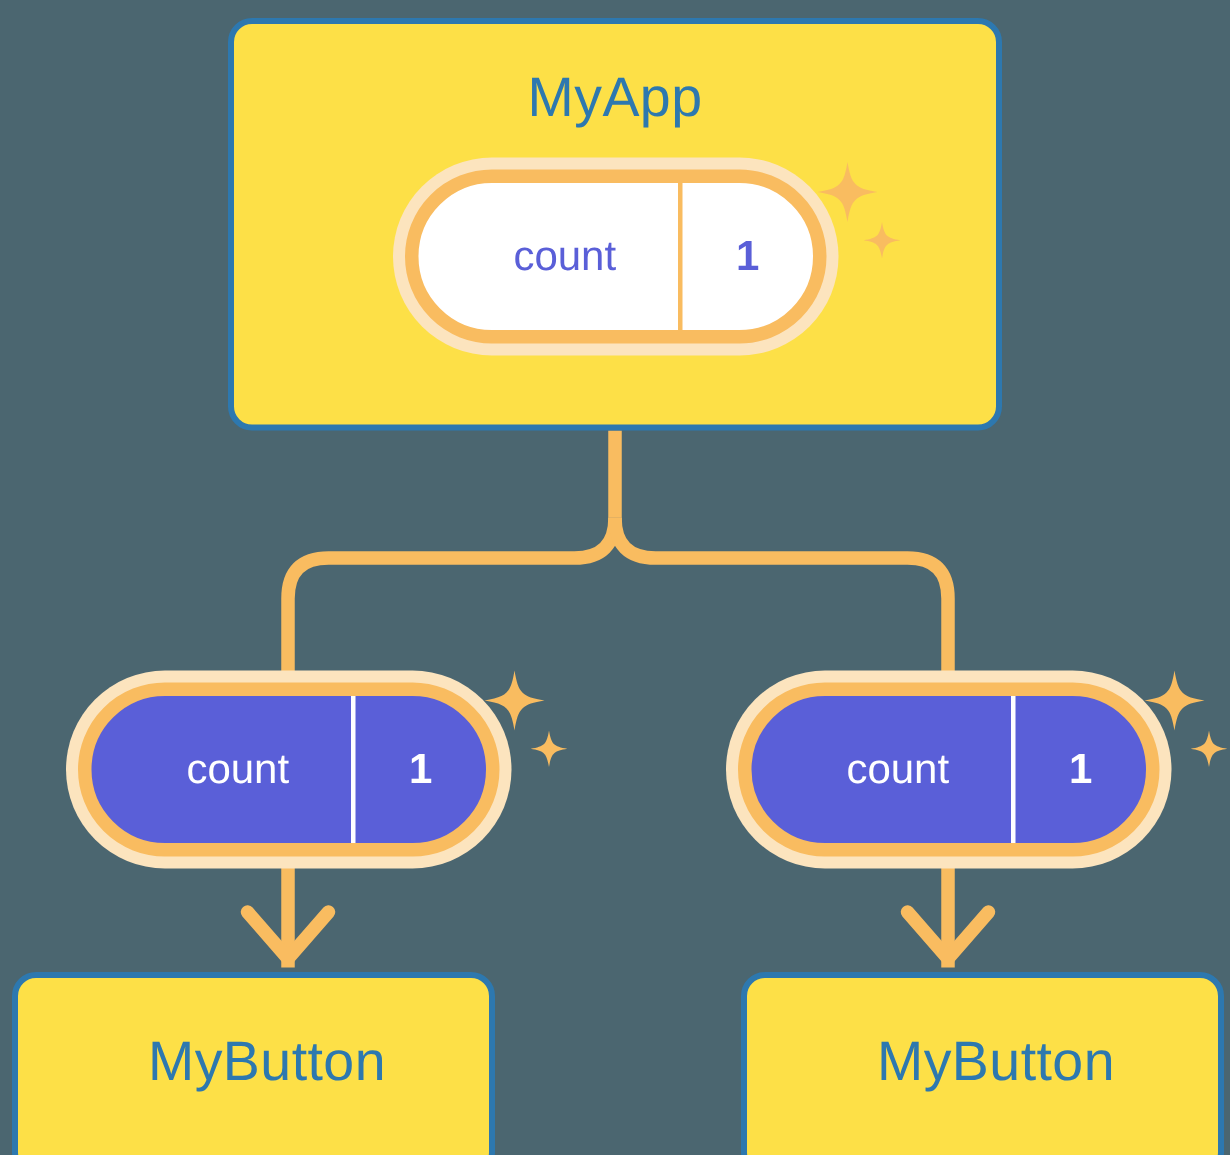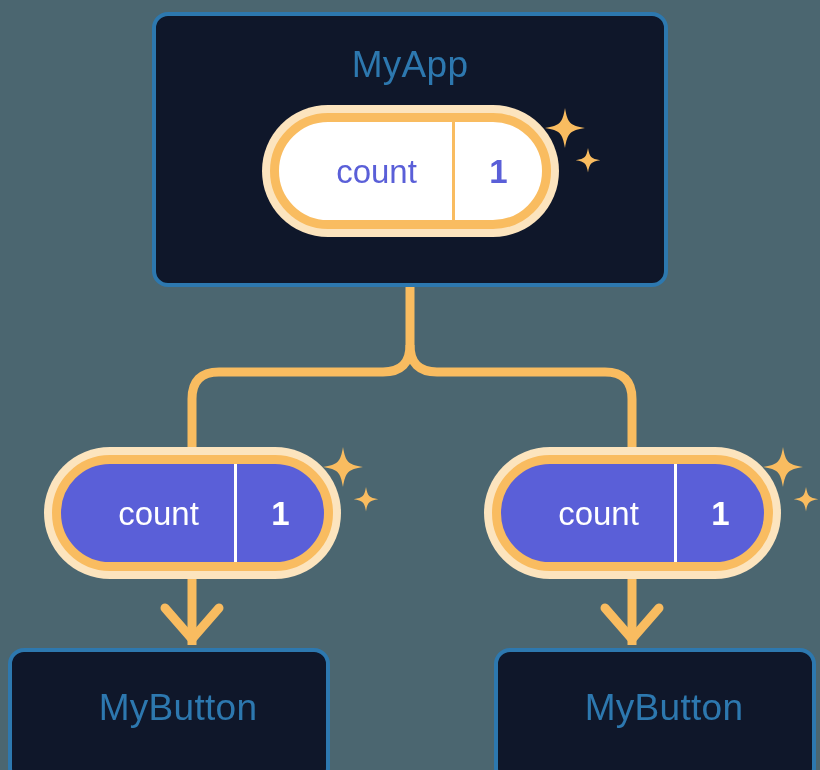--- a/index.html
+++ b/index.html
@@ -27,21 +27,21 @@
     top: 0;
     width: 820px;
     height: 770px;
     z-index: 1;
   }
 
   
   .card {
     position: absolute;
     box-sizing: border-box;
-    background: #0f172a;
+    background: #fde047;
     border: 4px solid #2d78af;
     border-radius: 16px;
     z-index: 3;
   }
   .card-title {
     color: #2d78af;
     font-size: 37px;
     font-weight: 400;
     letter-spacing: 0.3px;
     text-align: center;
@@ -98,21 +98,21 @@
     border-radius: 999px;
     display: flex;
     align-items: stretch;
     overflow: hidden;
   }
   .pill-key, .pill-val {
     display: flex;
     align-items: center;
     justify-content: center;
     box-sizing: border-box;
-    font-size: 33px;
+    font-size: 28px;
     line-height: 1;
     white-space: nowrap;
   }
   .pill-val {
     font-weight: 700;
   }
 
   
   #app-pill {
     left: 270px;

